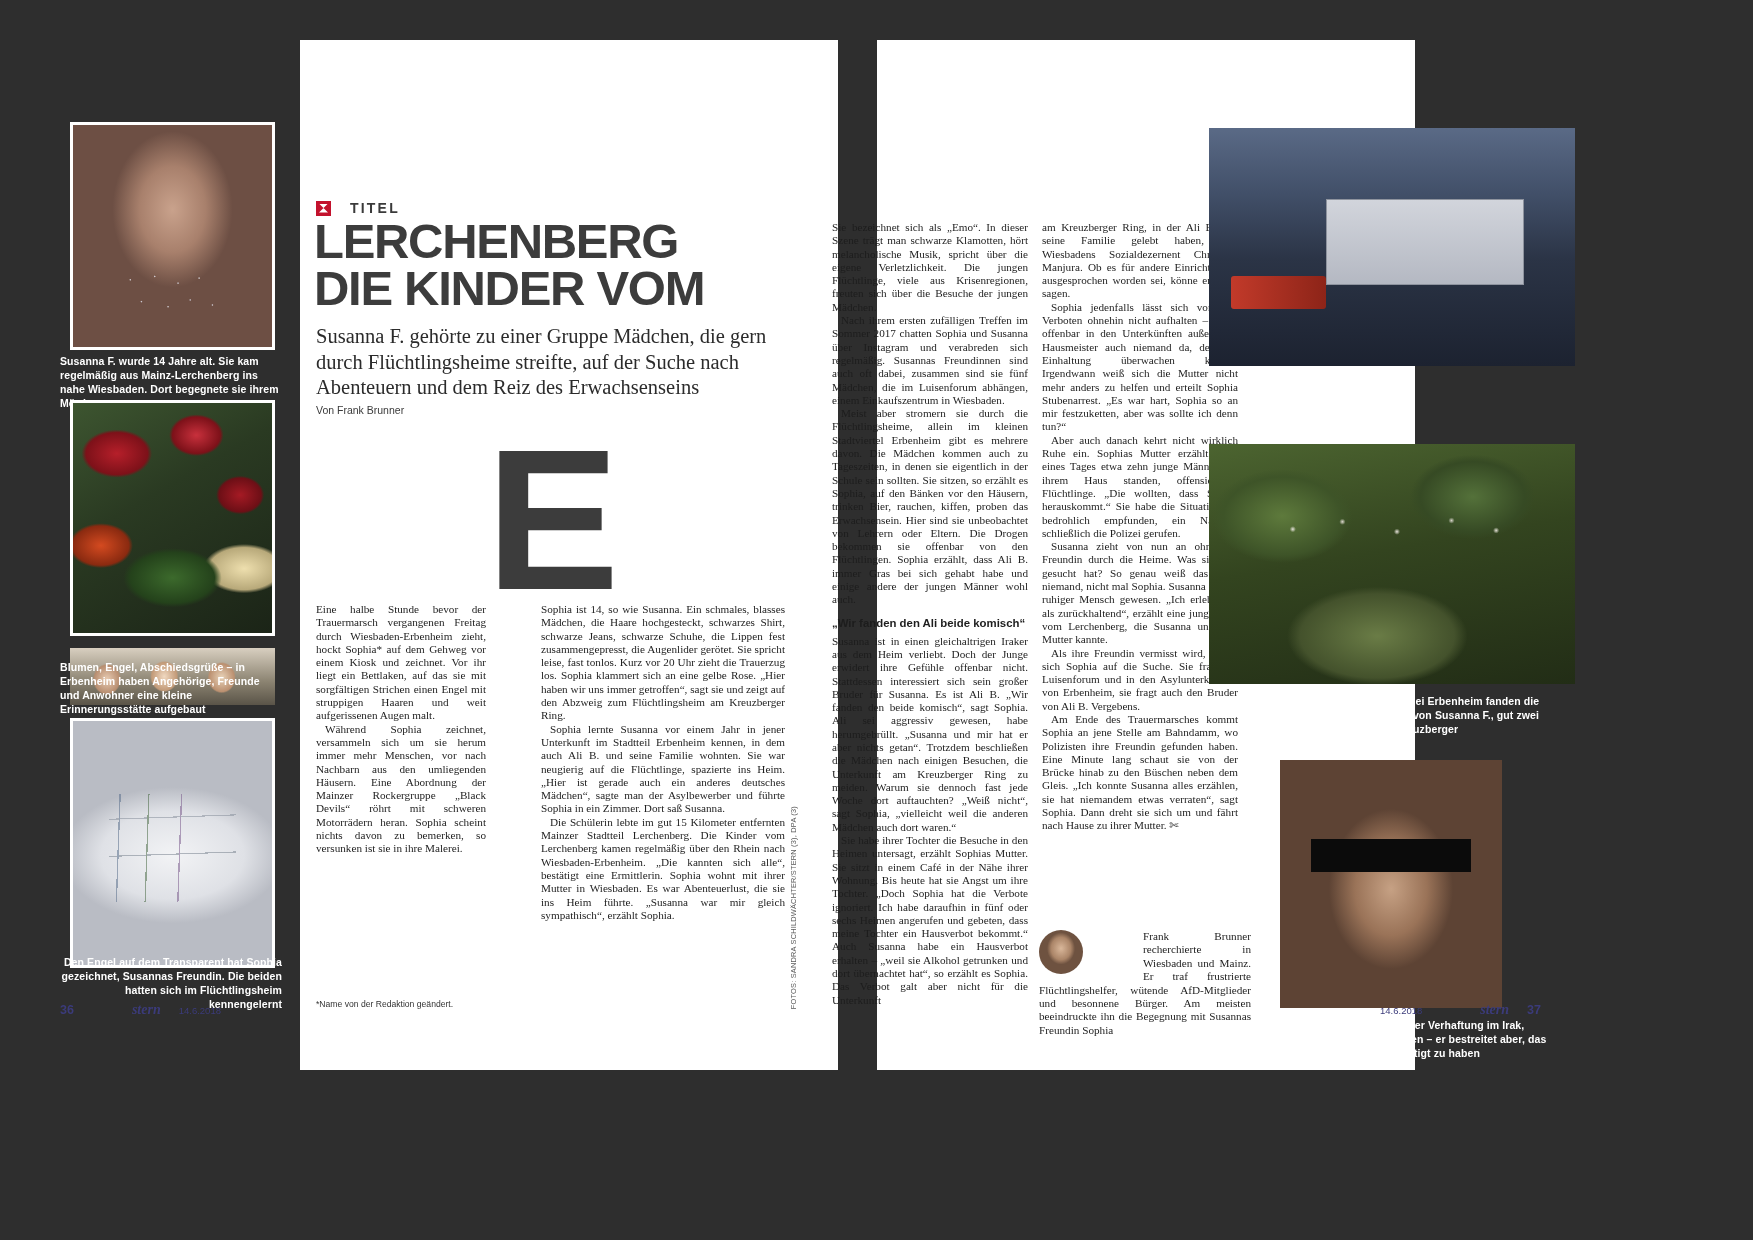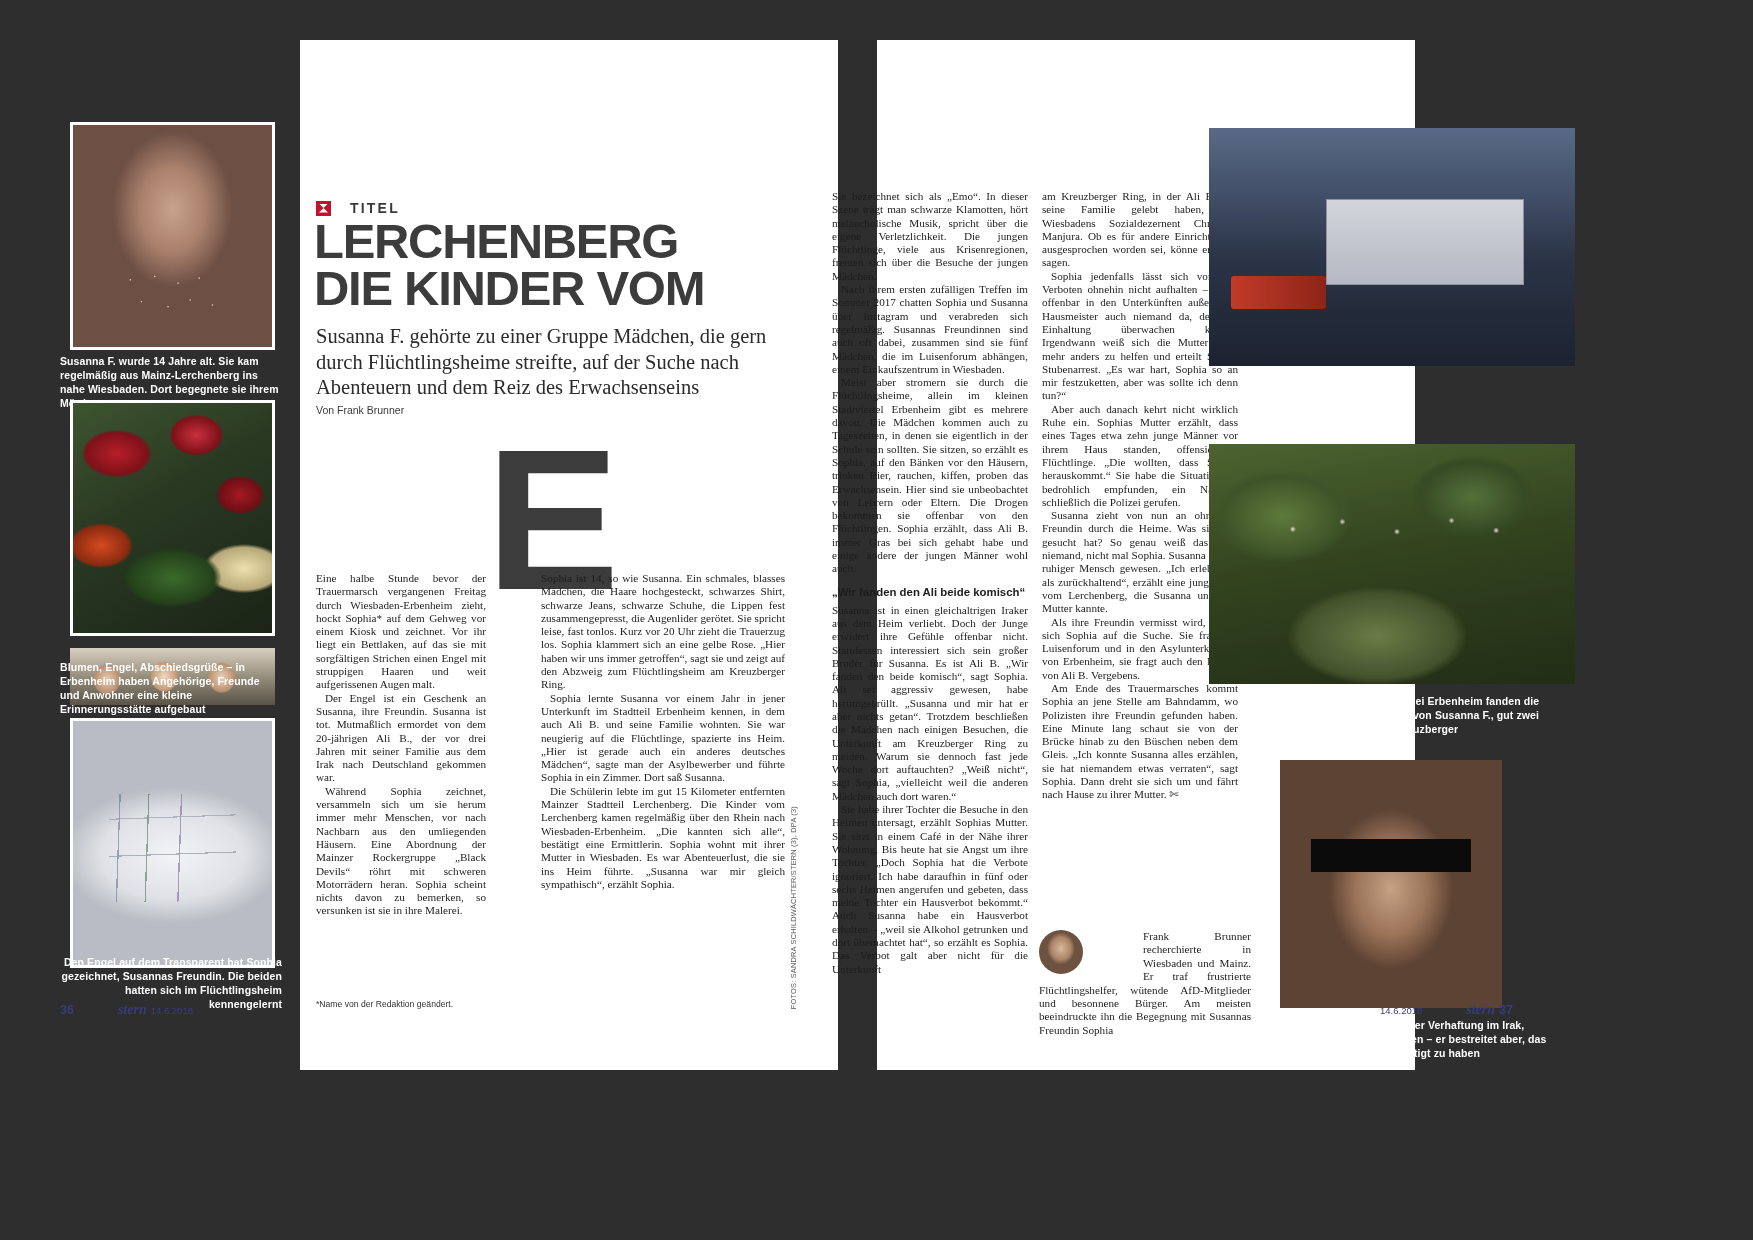--- a/index.html
+++ b/index.html
@@ -225,20 +225,21 @@
   }
 
   .col {
     position: absolute;
     font-family: "Liberation Serif", serif;
     font-size: 11.2px;
     line-height: 13.3px;
     color: #1d1d1d;
     text-align: justify;
     hyphens: auto;
+    margin-top: 31px;
   }
   .col p { margin: 0; text-indent: 0; }
   .col p + p { text-indent: 9px; }
 
   .subhead {
     font-family: "Liberation Sans", sans-serif;
     font-weight: bold;
     font-size: 11.4px;
     line-height: 14px;
     color: #1d1d1d;
@@ -253,21 +254,21 @@
     color: #333;
   }
 
   .folio {
     position: absolute;
     font-family: "Liberation Sans", sans-serif;
     font-size: 11px;
     color: #4a4a8a;
     display: flex;
     align-items: baseline;
-    gap: 4px;
+    gap: 18px;
   }
   .folio .num { font-weight: bold; font-size: 12.5px; color:#3b3b7a; }
   .folio .mast {
     font-family: "Liberation Serif", serif;
     font-weight: bold; font-style: italic;
     font-size: 14px; color: #3b3b7a; margin-left: 40px;
   }
   .folio .date { font-size: 9.5px; color: #3b3b7a; }
 
   .photocredit {
@@ -344,21 +345,20 @@
     <div>LERCHENBERG</div>
     <div>DIE KINDER VOM</div>
   </div>
 
   <div class="standfirst">Susanna F. gehörte zu einer Gruppe Mädchen, die gern durch Flüchtlingsheime streifte, auf der Suche nach Abenteuern und dem Reiz des Erwachsenseins</div>
   <div class="byline">Von Frank Brunner</div>
   <div class="dropcap-E">E</div>
 
   <div class="col" id="col1" style="left:316px; top:572px; width:170px;">
       <p>Eine halbe Stunde bevor der Trauermarsch vergangenen Freitag durch Wiesbaden-Erbenheim zieht, hockt Sophia* auf dem Gehweg vor einem Kiosk und zeichnet. Vor ihr liegt ein Bettlaken, auf das sie mit sorgfältigen Strichen einen Engel mit struppigen Haaren und weit aufgerissenen Augen malt.</p>
-      <p>Der Engel ist ein Geschenk an Susanna, ihre Freundin. Susanna ist tot. Mutmaßlich ermordet von dem 20-jährigen Ali B., der vor drei Jahren mit seiner Familie aus dem Irak nach Deutschland gekommen war.</p>
       <p>Während Sophia zeichnet, versammeln sich um sie herum immer mehr Menschen, vor nach Nachbarn aus den umliegenden Häusern. Eine Abordnung der Mainzer Rockergruppe „Black Devils“ röhrt mit schweren Motorrädern heran. Sophia scheint nichts davon zu bemerken, so versunken ist sie in ihre Malerei.</p>
     </div>
 
   <div class="col" id="col2" style="left:541px; top:572px; width:244px;">
       <p>Sophia ist 14, so wie Susanna. Ein schmales, blasses Mädchen, die Haare hochgesteckt, schwarzes Shirt, schwarze Jeans, schwarze Schuhe, die Lippen fest zusammengepresst, die Augenlider gerötet. Sie spricht leise, fast tonlos. Kurz vor 20 Uhr zieht die Trauerzug los. Sophia klammert sich an eine gelbe Rose. „Hier haben wir uns immer getroffen“, sagt sie und zeigt auf den Abzweig zum Flüchtlingsheim am Kreuzberger Ring.</p>
       <p>Sophia lernte Susanna vor einem Jahr in jener Unterkunft im Stadtteil Erbenheim kennen, in dem auch Ali B. und seine Familie wohnten. Sie war neugierig auf die Flüchtlinge, spazierte ins Heim. „Hier ist gerade auch ein anderes deutsches Mädchen“, sagte man der Asylbewerber und führte Sophia in ein Zimmer. Dort saß Susanna.</p>
       <p>Die Schülerin lebte im gut 15 Kilometer entfernten Mainzer Stadtteil Lerchenberg. Die Kinder vom Lerchenberg kamen regelmäßig über den Rhein nach Wiesbaden-Erbenheim. „Die kannten sich alle“, bestätigt eine Ermittlerin. Sophia wohnt mit ihrer Mutter in Wiesbaden. Es war Abenteuerlust, die sie ins Heim führte. „Susanna war mir gleich sympathisch“, erzählt Sophia.</p>
     </div>
 
   <div class="footnote" style="left:316px; top:999px;">*Name von der Redaktion geändert.</div>

